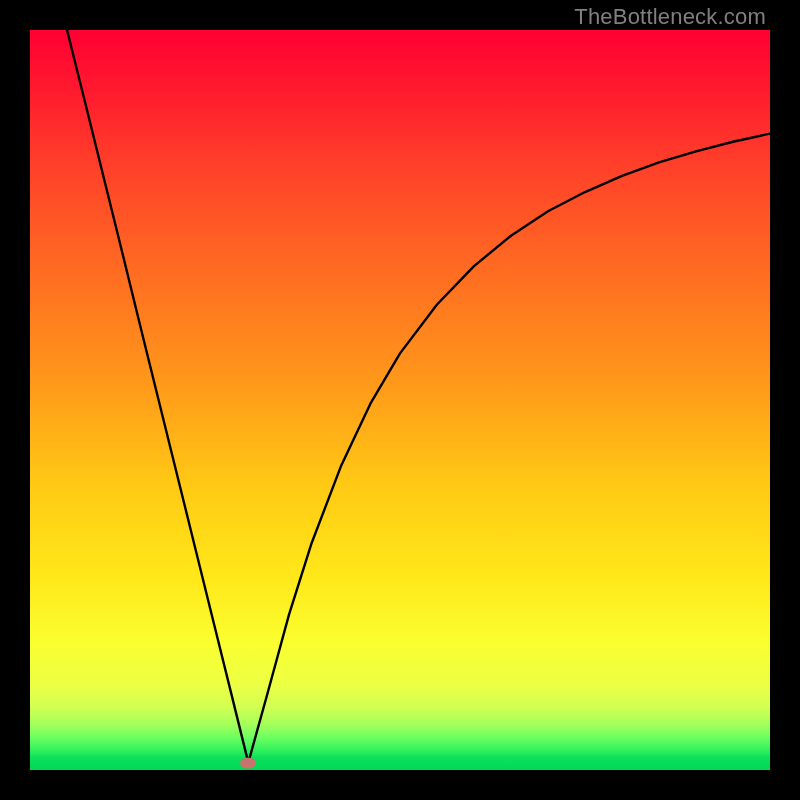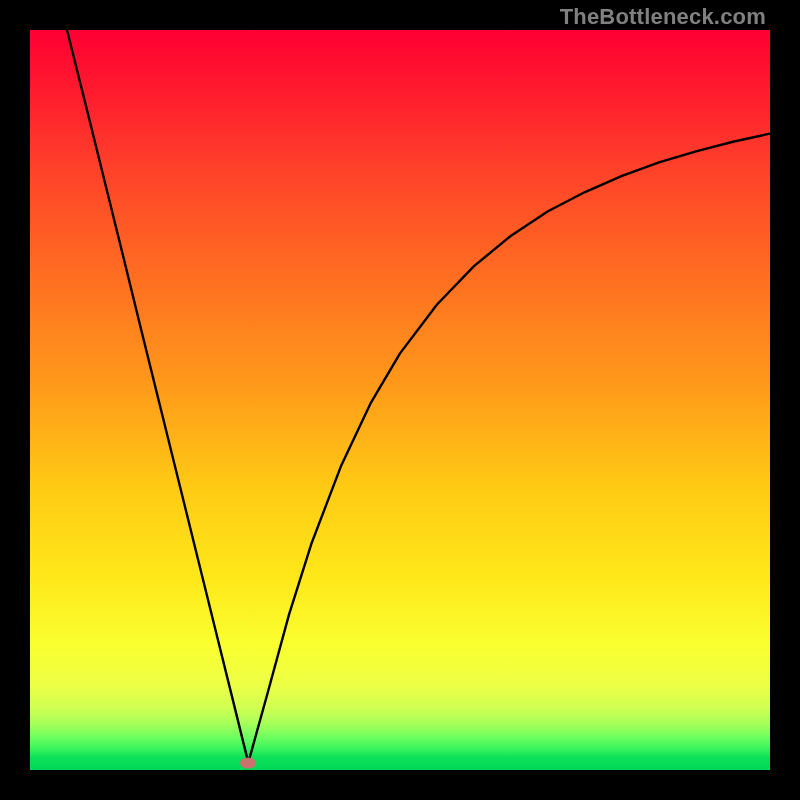--- a/index.html
+++ b/index.html
@@ -42,21 +42,21 @@
       #0ee05a 98.3%,
       #00d858 100%
     );
   }
   .watermark {
     position: absolute;
     top: 4px;
     right: 34px;
     color: #808080;
     font-size: 22px;
-    font-weight: 700;
+    font-weight: 400;
     letter-spacing: 0.2px;
     user-select: none;
   }
   svg.curve {
     position: absolute;
     left: 0;
     top: 0;
     width: 740px;
     height: 740px;
   }

